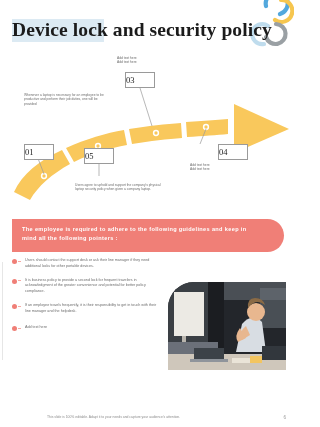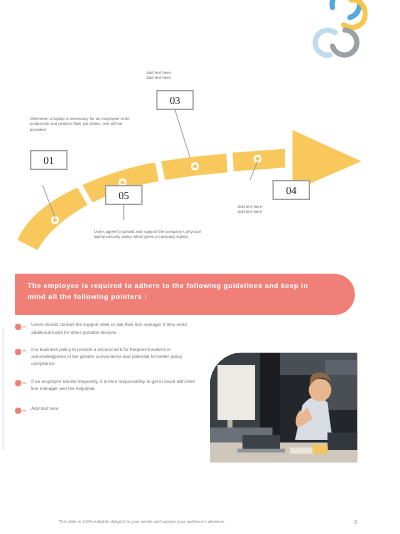--- a/index.html
+++ b/index.html
@@ -26,23 +26,23 @@
   .diagram svg{position:absolute;left:0;top:0;}
 
   .note{position:absolute;font-size:3.3px;line-height:4.4px;color:#6d6d6d;}
   .note.n1{left:24px;top:41px;width:84px;}
   .note.n2{left:75px;top:131px;width:88px;}
   .note.n3{left:117px;top:4px;width:60px;}
   .note.n4{left:190px;top:111px;width:60px;}
 
   .callout{position:absolute;width:30px;height:16px;background:#fff;
     border:0.7px solid #9a9a9a;box-sizing:border-box;}
-  .callout span{display:block;text-align:center;font-family:"Liberation Serif", serif;
+  .callout span{display:block;text-align:left;font-family:"Liberation Serif", serif;
     font-size:8.5px;line-height:15px;color:#1b1b1b;}
-  .c1{left:24px;top:68px;}
+  .c1{left:24px;top:92px;}
   .c2{left:84px;top:96px;}
   .c3{left:125px;top:20px;}
   .c4{left:190px;top:92px;margin-left:28px;}
 
   
   .banner{position:absolute;left:12px;top:219px;width:272px;height:33px;
     background:#f07f77;border-radius:0 17px 17px 0;}
   .banner p{margin:0;padding:6px 22px 0 10px;color:#fff;font-size:5.6px;
     line-height:8.6px;font-weight:bold;letter-spacing:.35px;}
 
@@ -73,20 +73,24 @@
 
   <div class="deco">
     <svg width="46" height="66" viewBox="0 0 46 66">
       <path d="M18 16 a11 11 0 1 1 14 8" fill="none" stroke="#53a8dd" stroke-width="4.2" stroke-linecap="round"></path>
       <path d="M33 10 a11 11 0 1 1 -6 20" fill="none" stroke="#f6c64f" stroke-width="4.2" stroke-linecap="round"></path>
       <path d="M28 34 a10 10 0 1 1 -10 13" fill="none" stroke="#9aa0a4" stroke-width="4.2" stroke-linecap="round"></path>
       <path d="M20 36 a10 10 0 1 0 -4 18" fill="none" stroke="#bfdced" stroke-width="4.2" stroke-linecap="round"></path>
     </svg>
   </div>
 
+  <div class="title-wrap">
+    <div class="title-hl"></div>
+    <h1 class="title">Device lock and security policy</h1>
+  </div>
 
   <div class="diagram">
     <svg width="296" height="155" viewBox="0 0 296 155">
       <g>
         <path d="M14 140 C22 122 40 108 62 98 L70 112 C52 122 38 134 30 148 Z" fill="#f9c85c"></path>
         <path d="M66 96 C86 87 106 81 124 78 L127 93 C110 96 92 101 74 110 Z" fill="#f9c85c"></path>
         <path d="M129 77 C148 74 166 72 181 71 L182 86 C168 87 150 89 132 92 Z" fill="#f9c85c"></path>
         <path d="M186 70 C202 69 216 68 228 67 L228 82 C217 83 203 84 187 85 Z" fill="#f9c85c"></path>
         <path d="M234 66 L234 52 L289 77 L234 101 L234 86 Z" fill="#f9c85c"></path>
       </g>

